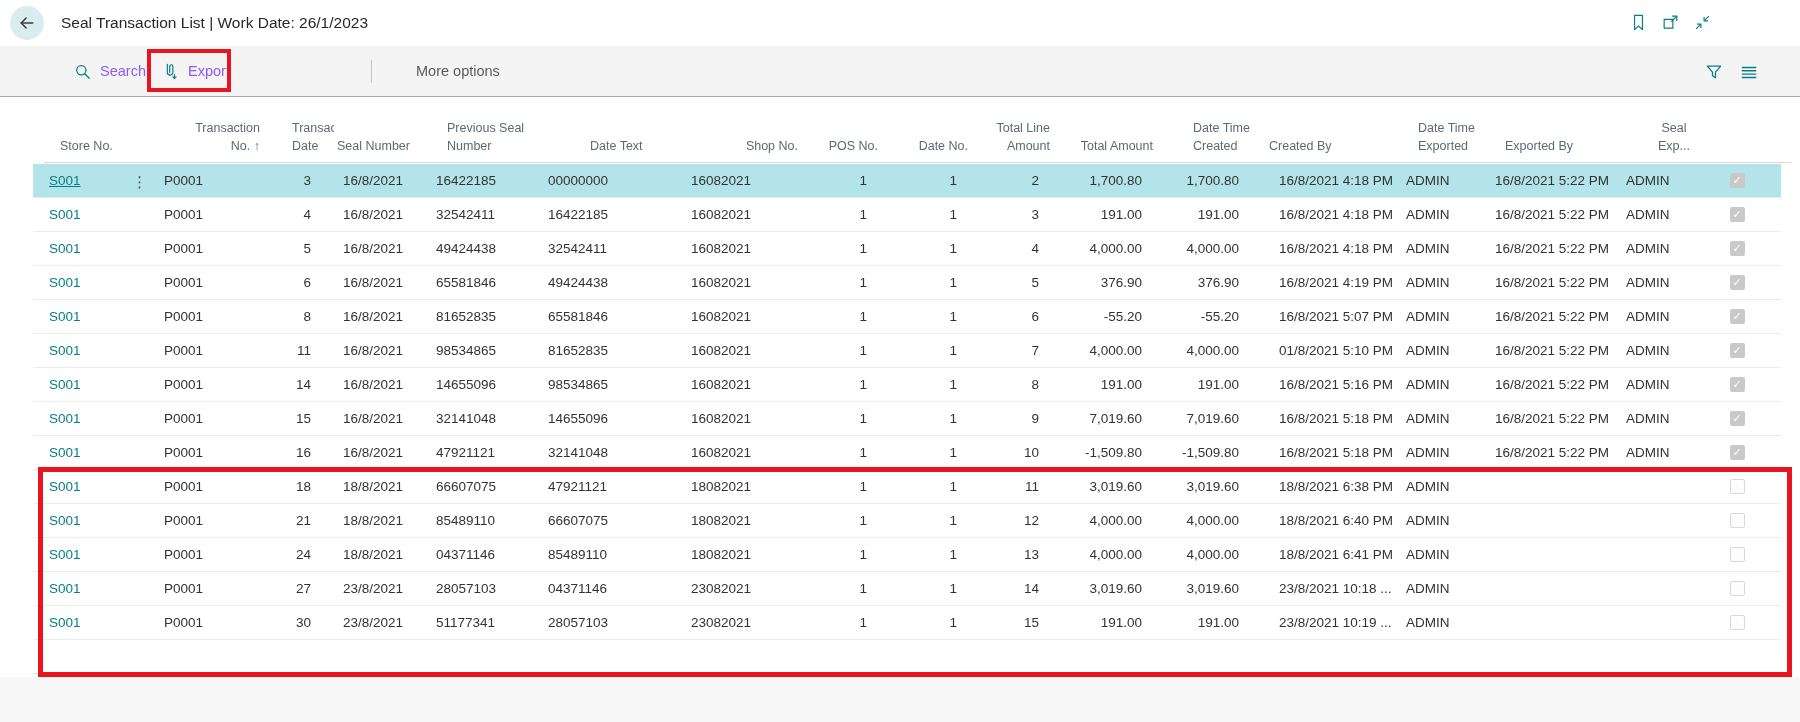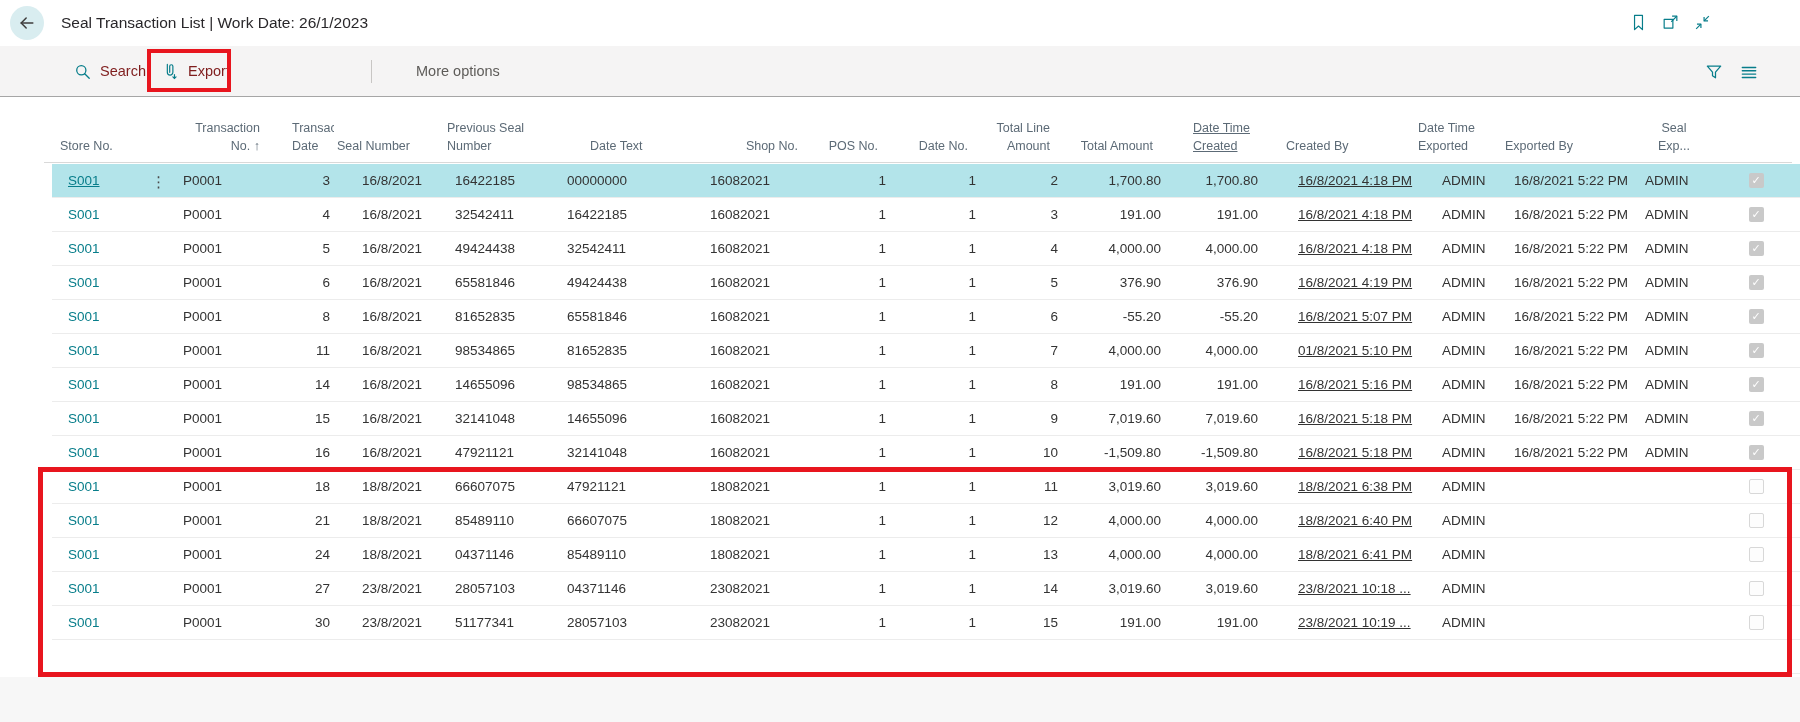--- a/index.html
+++ b/index.html
@@ -18,60 +18,60 @@
   .back-btn{position:absolute;left:10px;top:6px;width:34px;height:34px;border-radius:50%;
             background:#d9edf0;display:flex;align-items:center;justify-content:center;cursor:pointer;}
   .page-title{position:absolute;left:61px;top:14px;font-size:15.5px;color:#29272a;white-space:nowrap;}
   .titlebar-icons{position:absolute;right:40px;top:13px;display:flex;gap:13px;align-items:center;}
   .tb-icon{width:19px;height:19px;cursor:pointer;}
 
   
   .actionbar{position:absolute;top:46px;left:0;width:1800px;height:51px;background:#f5f4f4;
              border-bottom:1px solid #a6a6a6;}
   .action{position:absolute;top:0;height:50px;display:flex;align-items:center;gap:8px;
-          font-size:14.5px;color:#7f1d1d;cursor:pointer;white-space:nowrap;}
+          font-size:14.5px;color:#8b5cf6;cursor:pointer;white-space:nowrap;}
   .action-search{left:73px;}
   .action-export{left:161px;}
   .action-excel{left:244px;}
   .action-more{left:416px;color:#5d5b58;}
   .vdivider{position:absolute;left:371px;top:14px;width:1px;height:23px;background:#c8c6c4;}
   .bar-right{position:absolute;right:42px;top:0;height:50px;display:flex;align-items:center;gap:16px;}
   .a-icon{width:19px;height:19px;}
 
   
   .export-annotation{position:absolute;left:147px;top:49px;width:84px;height:43px;
                      border:4px solid var(--annotation);z-index:6;pointer-events:none;}
   .rows-annotation{position:absolute;left:38px;top:467px;width:1754px;height:210px;
                    border:5px solid var(--annotation);z-index:5;pointer-events:none;}
 
   
   .thead{position:absolute;top:98px;left:44px;width:1748px;height:65px;
          display:grid;grid-template-columns:var(--cols);align-items:end;
          padding:0 0 7px 16px;border-bottom:1px solid #d9d9d9;
          font-size:12.5px;color:#5c6a76;line-height:1.4;background:#fff;}
   .th{white-space:pre-line;overflow:hidden;cursor:pointer;}
-  .tbody{position:absolute;top:164px;left:52px;width:1748px;background:#fff;}
+  .tbody{position:absolute;top:164px;left:33px;width:1748px;background:#fff;}
   .tr{display:grid;grid-template-columns:var(--cols);padding-left:16px;height:34px;
       align-items:center;border-bottom:1px solid #ececec;font-size:13.5px;color:#333;
       background:#fff;cursor:pointer;}
   .tr.selected{background:var(--highlight);}
   .td{display:flex;align-items:center;height:100%;overflow:hidden;white-space:nowrap;}
   .empty-row{height:34px;border-bottom:1px solid #ececec;background:#fff;}
 
   .al-right{justify-content:flex-end;padding-right:12px;}
   .th.al-right{text-align:right;}
   .al-center{justify-content:center;}
   .th.al-center{text-align:center;}
   .col-pos_terminal{padding-left:3px;}
   .col-trans_date{padding-left:20px;}
   .col-seal_number{padding-left:3px;}
   .col-prev_seal{padding-left:3px;}
   .col-date_text{padding-left:34px;}
-  .col-created_at{padding-left:28px;text-decoration:underline;}
-  .col-created_by{padding-left:7px;margin-left:17px;}
+  .col-created_at{padding-left:28px;}
+  .col-created_by{padding-left:7px;}
   .col-exported_at{padding-left:8px;}
   .col-exported_by{padding-left:7px;}
 
   .col-store_no{position:relative;}
   .storelink{color:var(--accent);cursor:pointer;}
   .tr.selected .storelink{text-decoration:underline;}
   .rowmenu{position:absolute;right:14px;top:50%;transform:translateY(-50%);
            color:#4a4a4a;font-size:15px;cursor:pointer;line-height:1;}
 
   .cb{width:15px;height:15px;border-radius:2px;display:inline-block;position:relative;}

